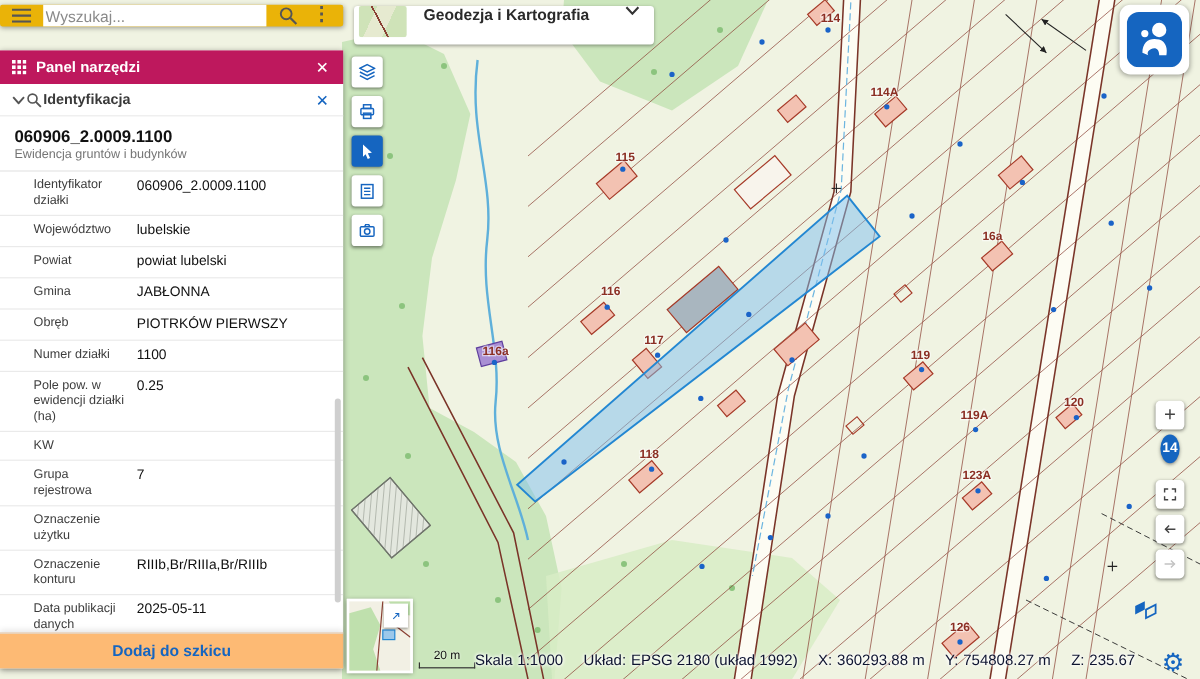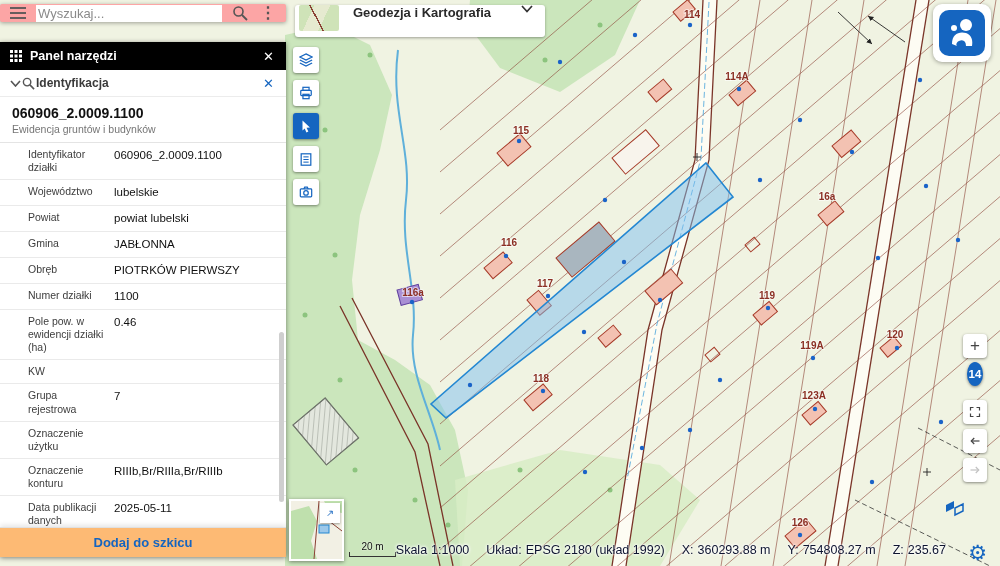--- a/index.html
+++ b/index.html
@@ -3,32 +3,32 @@
 <meta charset="utf-8">
 <style>
   html,body{margin:0;padding:0;background:#888;}
   *{box-sizing:border-box;font-family:"Liberation Sans",sans-serif;}
   .stage{position:relative;width:1000px;height:566px;overflow:hidden;background:#f0f3e2;}
   .map-svg{position:absolute;inset:0;width:100%;height:100%;display:block;}
   .parcel-label{font:700 10px "Liberation Sans",sans-serif;fill:#8b2f24;text-anchor:middle;
     paint-order:stroke;stroke:rgba(255,255,255,.55);stroke-width:2px;}
 
   
-  .search-card{position:absolute;left:0;top:4px;width:286px;height:18px;background:#fca5a5;
-    box-shadow:0 1px 4px rgba(0,0,0,.35);border-radius:2px;display:flex;align-items:center;
+  .search-card{position:absolute;left:0;top:4px;width:286px;height:18px;background:#eab308;
+    box-shadow:0 1px 4px rgba(0,0,0,.35);border-radius:2px;display:flex;
     padding:0 8px;gap:8px;}
   .icon-btn{background:none;border:none;padding:2px;display:flex;align-items:center;justify-content:center;cursor:pointer;}
   .search-input{flex:1;border:none;outline:none;font-size:13px;color:#333;min-width:0;}
   .search-input::placeholder{color:#8a8a8a;}
   .dots{font-size:16px;color:#555;font-weight:700;line-height:1;}
 
   
   .panel{position:absolute;left:0;top:42px;width:286px;height:515px;background:#fff;
     box-shadow:0 1px 5px rgba(0,0,0,.45);}
-  .panel-header{height:28px;background:#000000;color:#fff;display:flex;align-items:center;
+  .panel-header{height:28px;background:#be185d;color:#fff;display:flex;align-items:center;
     gap:8px;padding:0 10px;font-size:12.5px;font-weight:700;}
   .panel-header .close{margin-left:auto;color:#fff;font-size:13px;}
   .section-bar{height:27px;display:flex;align-items:center;gap:1px;padding:0 10px;
     border-bottom:1px solid #ececec;font-size:12px;font-weight:700;color:#3a3a3a;}
   .section-bar .close{margin-left:auto;color:#1565c0;font-size:13px;}
   .panel-body{height:456px;overflow:hidden;}
   .parcel-title{font-size:14px;font-weight:700;color:#111;padding:8px 12px 0;}
   .parcel-subtitle{font-size:10.5px;color:#757575;padding:2px 12px 7px;border-bottom:1px solid #e4e4e4;}
   .attr-row{display:flex;padding:5px 28px;border-bottom:1px solid #eaeaea;}
   .attr-label{width:86px;min-width:86px;font-size:10.5px;color:#3d3d3d;line-height:1.25;padding-right:8px;}
@@ -378,21 +378,21 @@
           <div class="attr-row">
             <div class="attr-label">Obręb</div>
             <div class="attr-value">PIOTRKÓW PIERWSZY</div>
           </div>
           <div class="attr-row">
             <div class="attr-label">Numer działki</div>
             <div class="attr-value">1100</div>
           </div>
           <div class="attr-row">
             <div class="attr-label">Pole pow. w ewidencji działki (ha)</div>
-            <div class="attr-value">0.46</div>
+            <div class="attr-value">0.25</div>
           </div>
           <div class="attr-row">
             <div class="attr-label">KW</div>
             <div class="attr-value"></div>
           </div>
           <div class="attr-row">
             <div class="attr-label">Grupa rejestrowa</div>
             <div class="attr-value">7</div>
           </div>
           <div class="attr-row">

